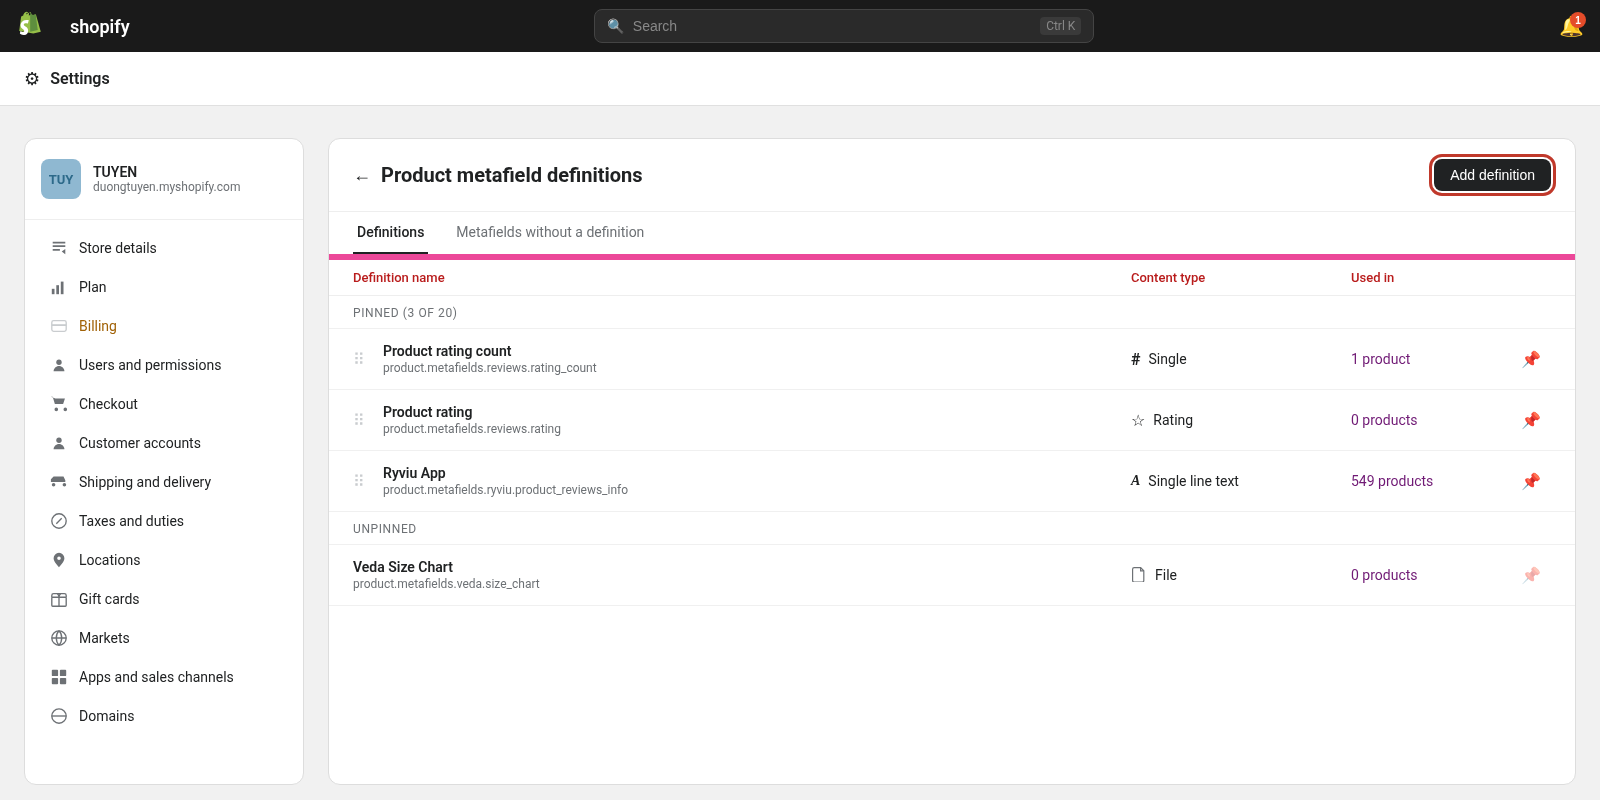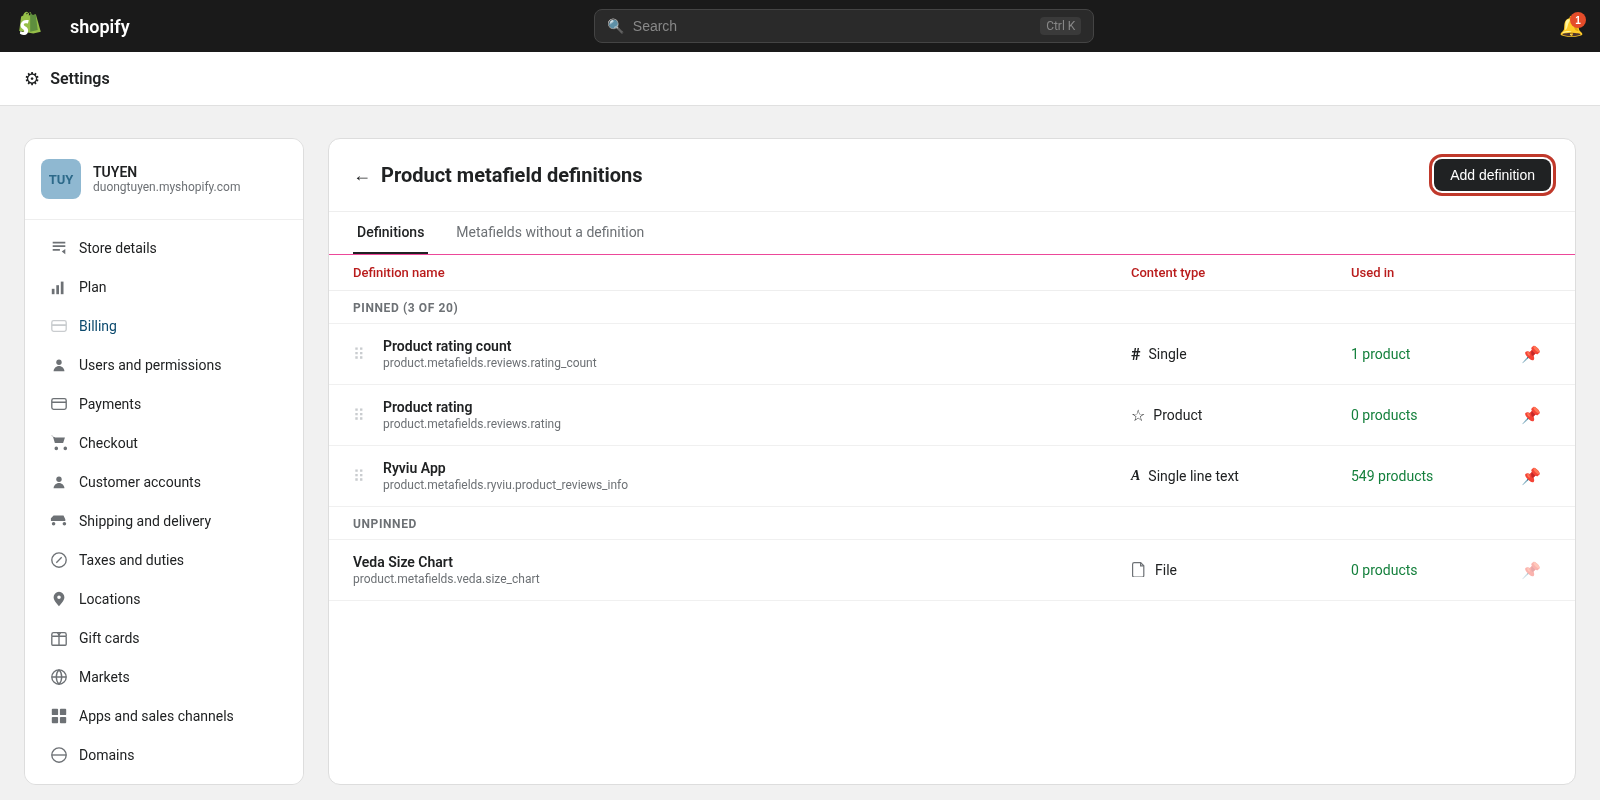--- a/index.html
+++ b/index.html
@@ -148,21 +148,21 @@
       align-items: center;
       gap: 10px;
       padding: 9px 16px;
       cursor: pointer;
       border-radius: 6px;
       margin: 1px 8px;
       color: #202223;
       font-size: 14px;
       text-decoration: none;
     }
-    .sidebar-item.disabled { color: #0c4a6e; pointer-events: none; }
+    .sidebar-item.disabled { color: #a16207; pointer-events: none; }
     .sidebar-icon {
       width: 20px;
       height: 20px;
       display: flex;
       align-items: center;
       justify-content: center;
       color: #6d7175;
       font-size: 16px;
       flex-shrink: 0;
     }
@@ -214,21 +214,21 @@
       font-weight: 500;
       cursor: pointer;
       outline: 3px solid #c0392b;
       outline-offset: 2px;
     }
 
     
     .tabs {
       display: flex;
       padding: 0 24px;
-      border-bottom: 1px solid #ec4899;
+      border-bottom: 6px solid #ec4899;
       gap: 0;
     }
     .tab {
       padding: 12px 4px;
       margin-right: 24px;
       font-size: 14px;
       cursor: pointer;
       color: #6d7175;
       border-bottom: 2px solid transparent;
       white-space: nowrap;
@@ -246,21 +246,21 @@
       grid-template-columns: 1fr 220px 160px 40px;
       padding: 10px 24px;
       color: #b91c1c;
       font-size: 13px;
       font-weight: 500;
       border-bottom: 1px solid #eee;
     }
     .section-label {
       padding: 10px 24px 8px;
       font-size: 12px;
-      font-weight: 700;
+      font-weight: 400;
       color: #6d7175;
       letter-spacing: 0.05em;
       text-transform: uppercase;
       border-bottom: 1px solid #f0f0f0;
     }
     .table-row {
       display: grid;
       grid-template-columns: 30px 1fr 220px 160px 40px;
       padding: 14px 24px;
       border-bottom: 1px solid #f0f0f0;
@@ -270,21 +270,21 @@
     .drag-handle { color: #c9cccf; font-size: 16px; cursor: grab; }
     .row-name { font-weight: 600; font-size: 14px; color: #202223; }
     .row-key { font-size: 12px; color: #6d7175; margin-top: 2px; }
     .content-type-cell {
       display: flex;
       align-items: center;
       gap: 8px;
       font-size: 14px;
       color: #202223;
     }
-    .used-in-cell { font-size: 14px; color: #15803d; }
+    .used-in-cell { font-size: 14px; color: #701a75; }
     .pin-btn {
       background: none;
       border: none;
       cursor: pointer;
       font-size: 16px;
       color: #6d7175;
     }
     .pin-active { color: #3a3a3a; }
     .pin-inactive { color: #c9cccf; }
     .unpinned-row {
@@ -368,28 +368,20 @@
         <span class="sidebar-icon">
           <svg width="18" height="18" viewBox="0 0 20 20" fill="currentColor">
               <circle cx="10" cy="7" r="3"></circle>
               <path d="M4 17c0-3.3 2.7-6 6-6s6 2.7 6 6"></path>
             </svg>
         </span>
         <span>Users and permissions</span>
       </div>
       <div class="sidebar-item">
         <span class="sidebar-icon">
-          <svg width="18" height="18" viewBox="0 0 20 20" fill="none" stroke="currentColor" stroke-width="1.5">
-              <path d="M2 8h16M4 4h12a2 2 0 012 2v8a2 2 0 01-2 2H4a2 2 0 01-2-2V6a2 2 0 012-2z"></path>
-            </svg>
-        </span>
-        <span>Payments</span>
-      </div>
-      <div class="sidebar-item">
-        <span class="sidebar-icon">
           <svg width="18" height="18" viewBox="0 0 20 20" fill="currentColor">
               <path d="M7 18a2 2 0 100-4 2 2 0 000 4zm10 0a2 2 0 100-4 2 2 0 000 4zM1 2h2l2.4 8h9.2l2-6H6"></path>
             </svg>
         </span>
         <span>Checkout</span>
       </div>
       <div class="sidebar-item">
         <span class="sidebar-icon">
           <svg width="18" height="18" viewBox="0 0 20 20" fill="currentColor">
               <circle cx="10" cy="7" r="3"></circle>
@@ -509,21 +501,21 @@
       </div>
 
       <div class="table-row">
         <span class="drag-handle">⠿</span>
         <div>
           <div class="row-name">Product rating</div>
           <div class="row-key">product.metafields.reviews.rating</div>
         </div>
         <div class="content-type-cell">
           <span style="font-size:16px;">☆</span>
-          <span>Product</span>
+          <span>Rating</span>
         </div>
         <div class="used-in-cell">0 products</div>
         <button class="pin-btn pin-active" title="Unpin">📌</button>
       </div>
 
       <div class="table-row">
         <span class="drag-handle">⠿</span>
         <div>
           <div class="row-name">Ryviu App</div>
           <div class="row-key">product.metafields.ryviu.product_reviews_info</div>

